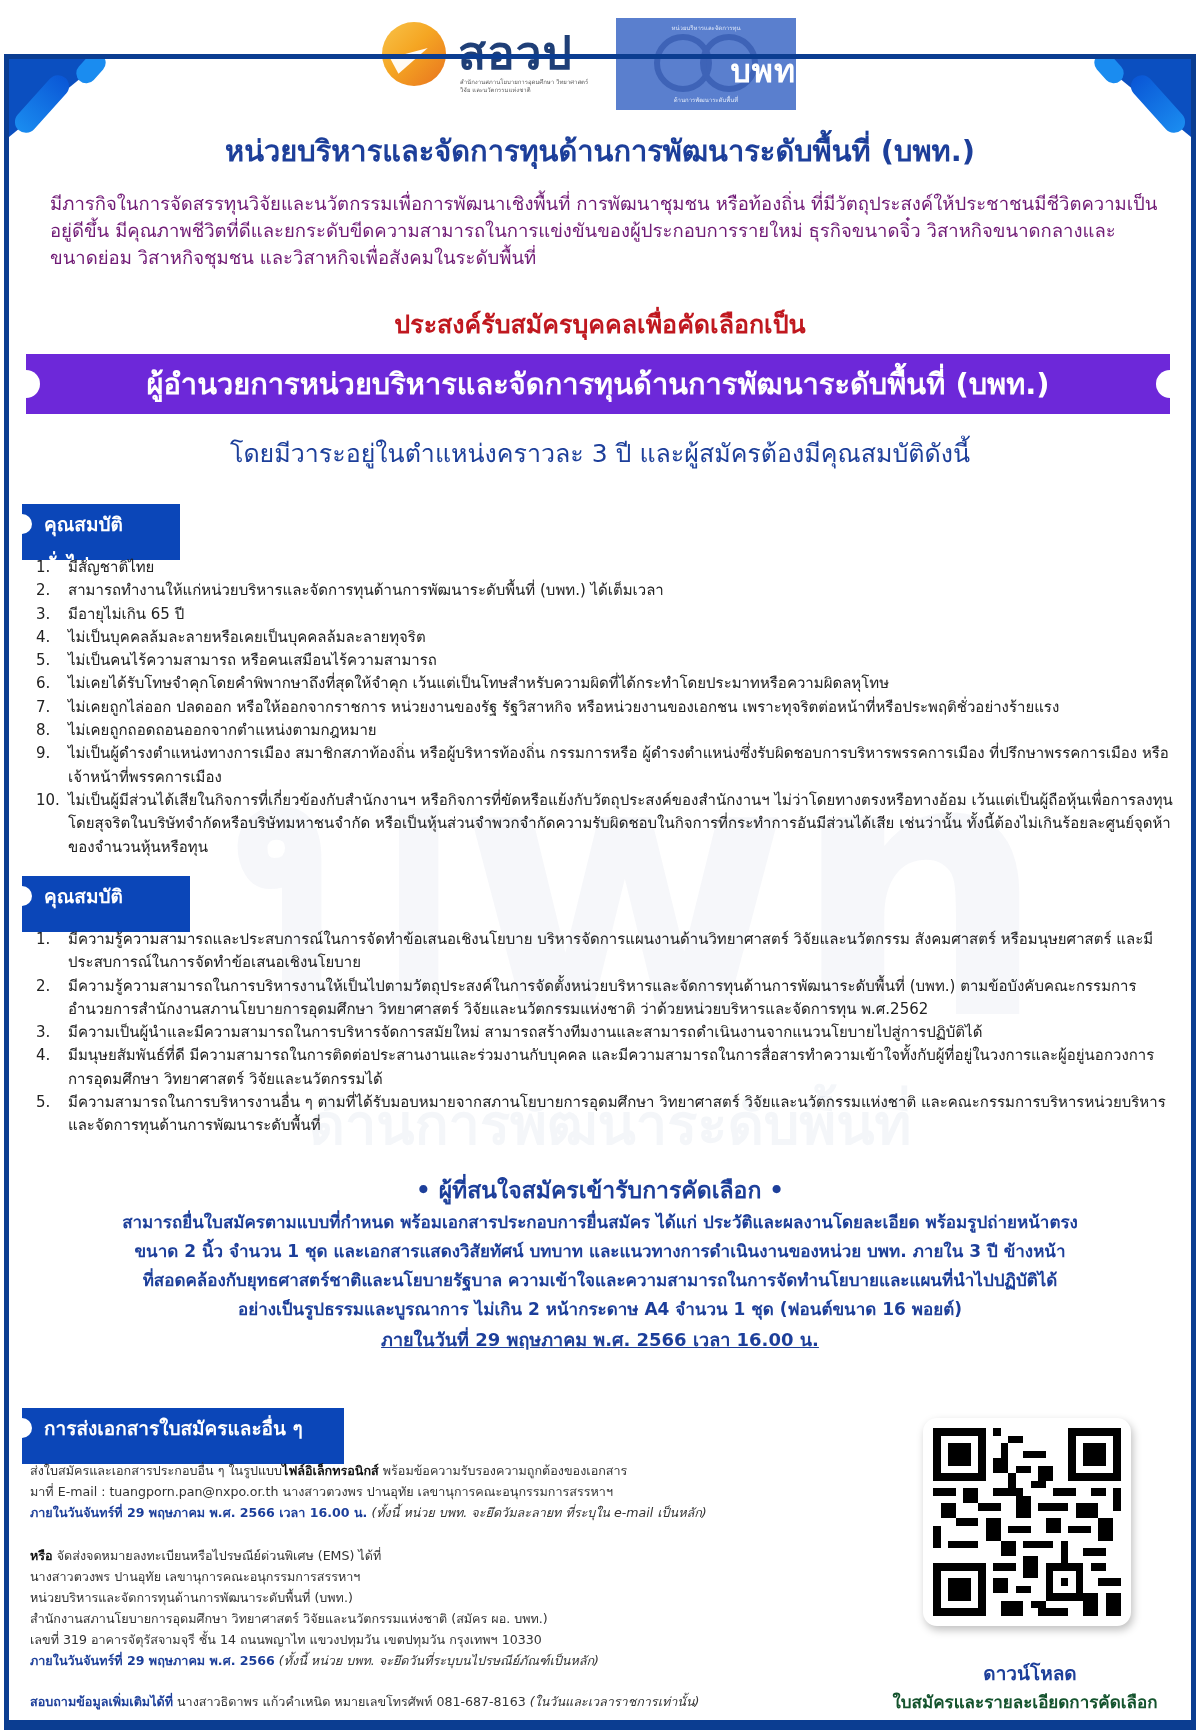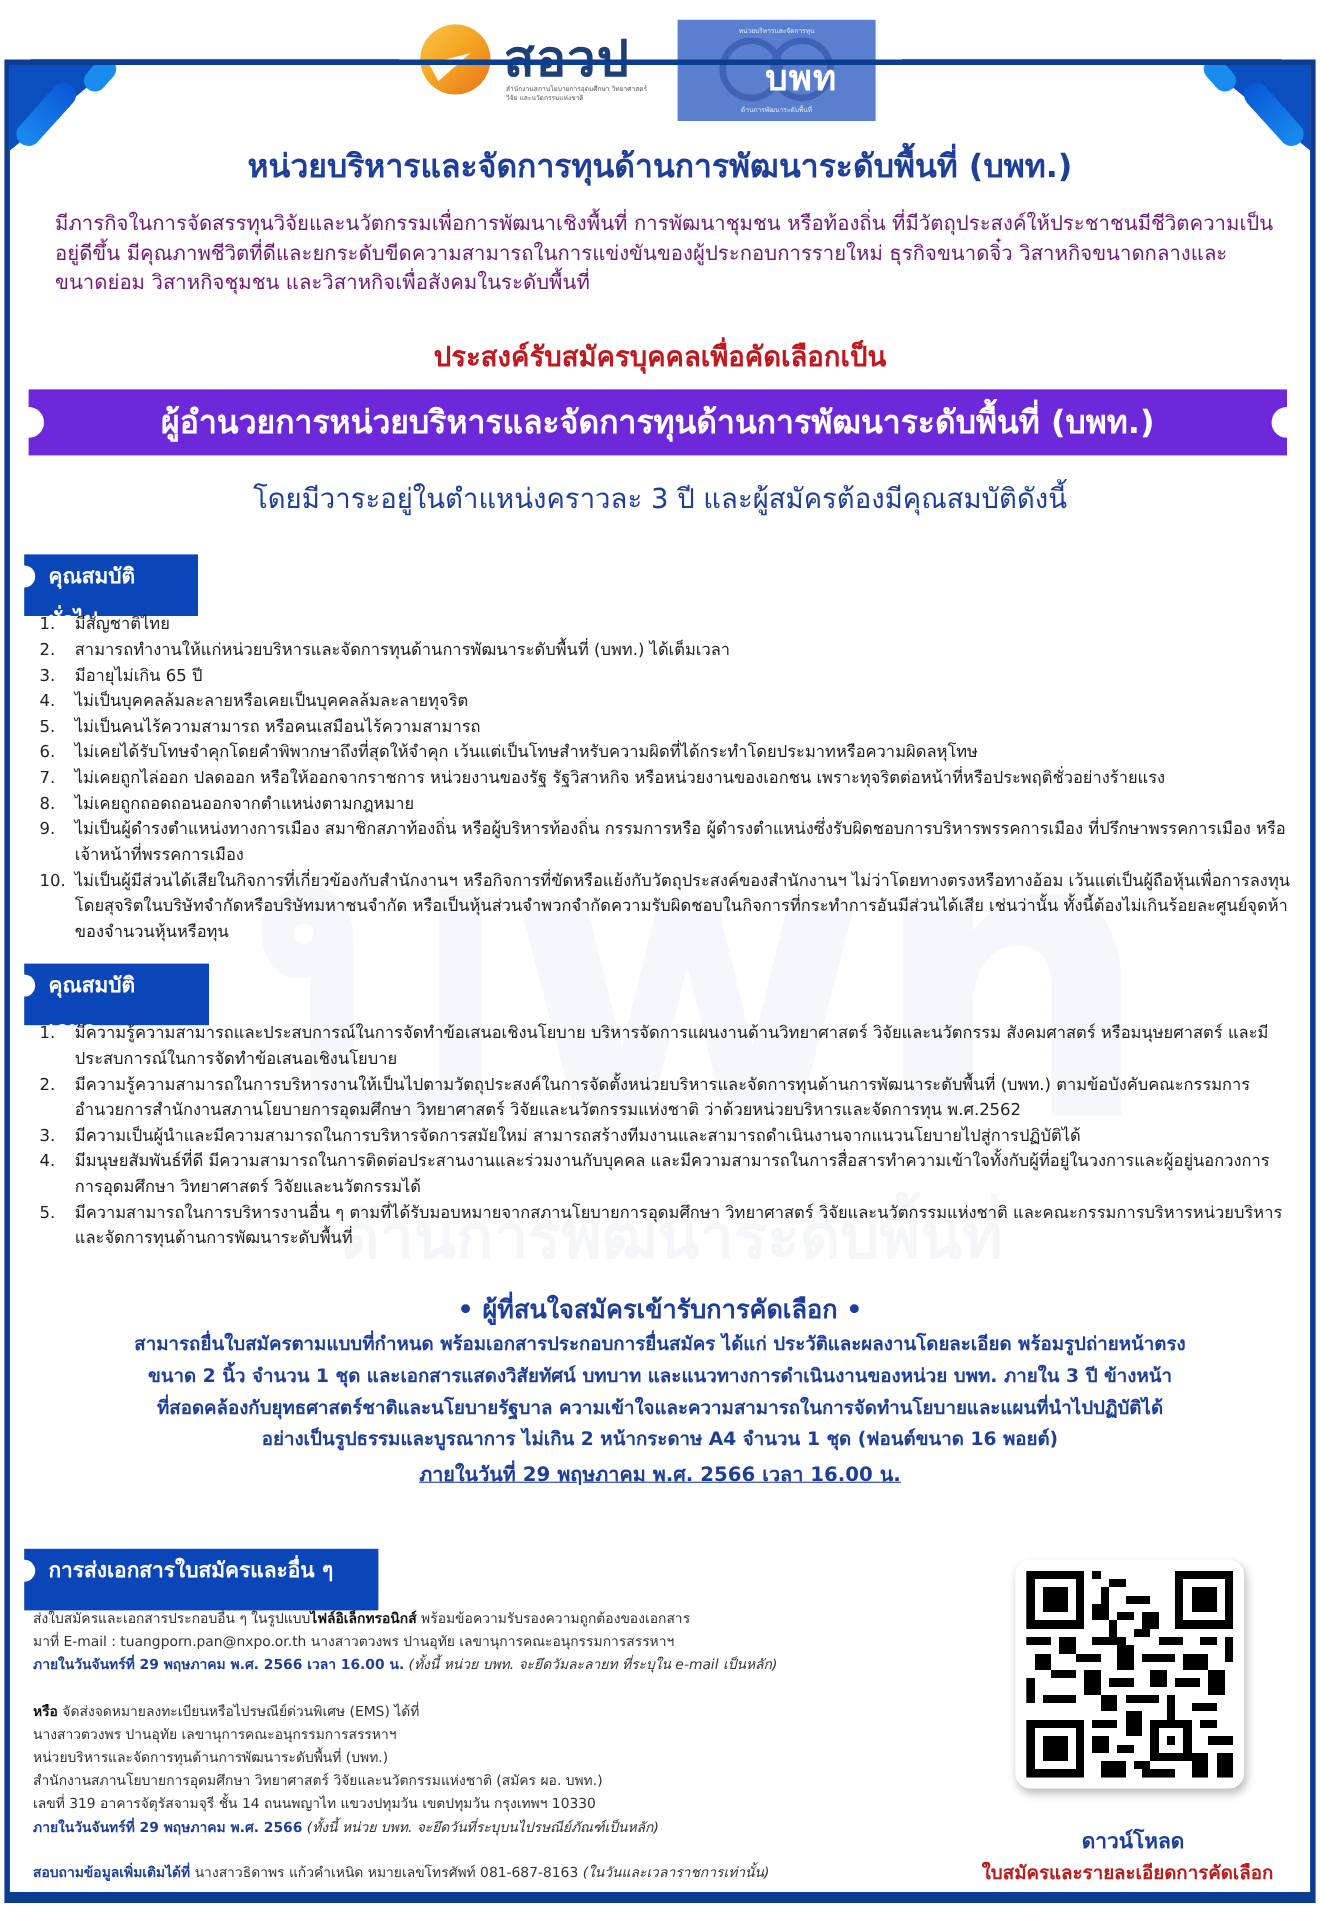--- a/index.html
+++ b/index.html
@@ -18,21 +18,21 @@
     border-left: 38px solid #fff; border-top: 9px solid transparent; border-bottom: 9px solid transparent;
     transform: rotate(-28deg); opacity: 0.95; }
   .logo-osw-text { position: absolute; left: 76px; top: -2px; font-size: 46px; font-weight: bold; color: #1f3f77;
     font-family: "DejaVu Sans", sans-serif; letter-spacing: 1px; }
   .logo-osw-sub { position: absolute; left: 78px; top: 60px; width: 140px; font-size: 6px; line-height: 8px; color: #555; }
   .logo-bwt { position: absolute; left: 616px; top: 18px; width: 180px; height: 92px; background: #5a7fce; }
   .logo-bwt-top { position: absolute; top: 5px; left: 0; width: 100%; text-align: center; font-size: 6px; color: #e6eefc; }
   .logo-bwt-rings { position: absolute; left: 38px; top: 16px; width: 104px; height: 58px; }
   .ring { position: absolute; top: 0; width: 58px; height: 58px; border-radius: 50%; border: 6px solid #3e63b7; }
   .ring.r1 { left: 0; } .ring.r2 { left: 46px; }
-  .logo-bwt-text { position: absolute; left: 0; top: 27px; width: 100%; text-align: center; font-size: 32px;
+  .logo-bwt-text { position: absolute; left: 0; top: 27px; width: 100%; text-align: right; font-size: 32px;
     font-weight: bold; color: #ffffff; letter-spacing: 1px; padding-left: 45px; }
   .logo-bwt-bottom { position: absolute; bottom: 5px; left: 0; width: 100%; text-align: center; font-size: 6px; color: #e6eefc; }
 
   
   .frame { position: absolute; left: 4px; top: 54px; width: 1192px; height: 1676px;
     border: 5px solid #0b3d91; border-top-width: 5px; border-bottom-width: 10px; }
   .corner { position: absolute; top: 0; width: 100px; height: 80px; overflow: hidden; }
   .corner.left { left: 0; }
   .corner.right { right: 0; transform: scaleX(-1); }
   .corner .tri { position: absolute; left: 0; top: 0; width: 0; height: 0;
@@ -94,21 +94,21 @@
   .strong { font-weight: bold; color: #111; }
   .contact { position: absolute; top: 1692px; left: 30px; width: 860px; font-size: 12.6px; color: #333; }
 
   
   .qr-card { position: absolute; left: 923px; top: 1418px; width: 208px; height: 208px; background: #fff;
     border-radius: 14px; box-shadow: 2px 4px 8px rgba(0,0,0,0.25); }
   .qr-svg { position: absolute; left: 10px; top: 10px; width: 188px; height: 188px; }
   .qr-caption-1 { position: absolute; top: 1658px; left: 880px; width: 300px; text-align: center; font-size: 19px;
     font-weight: bold; color: #1d3f9a; }
   .qr-caption-2 { position: absolute; top: 1688px; left: 860px; width: 330px; text-align: center; font-size: 17px;
-    font-weight: bold; color: #b91c1c; }
+    font-weight: bold; color: #14532d; }
 </style>
 </head>
 <body>
 
 <div class="header">
   <div class="header-line left"></div>
   <div class="header-line right"></div>
 
   <div class="logo-osw">
     <div class="logo-circle"></div>

